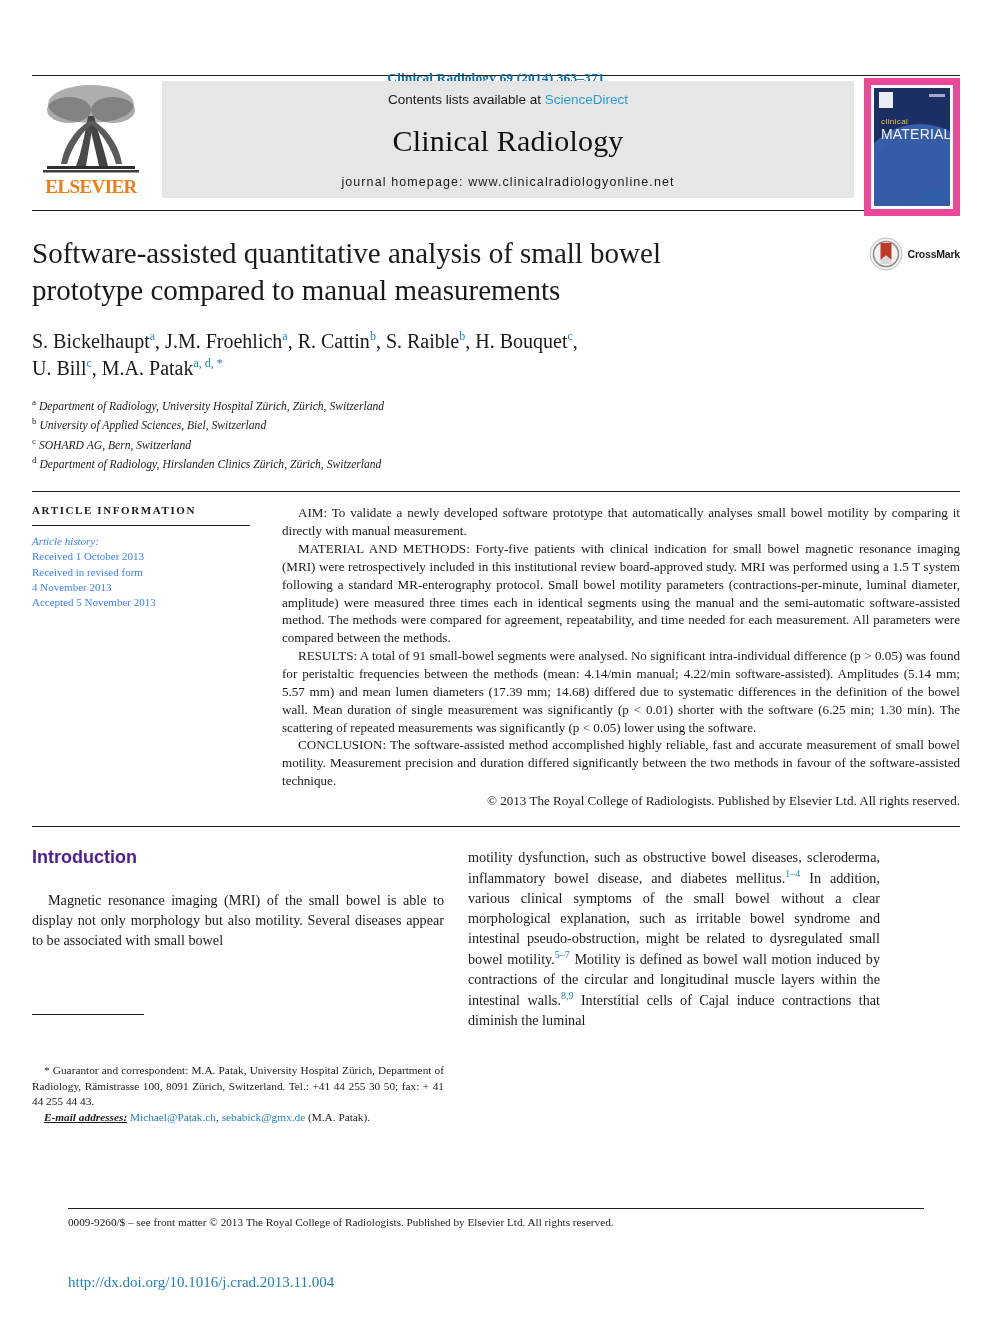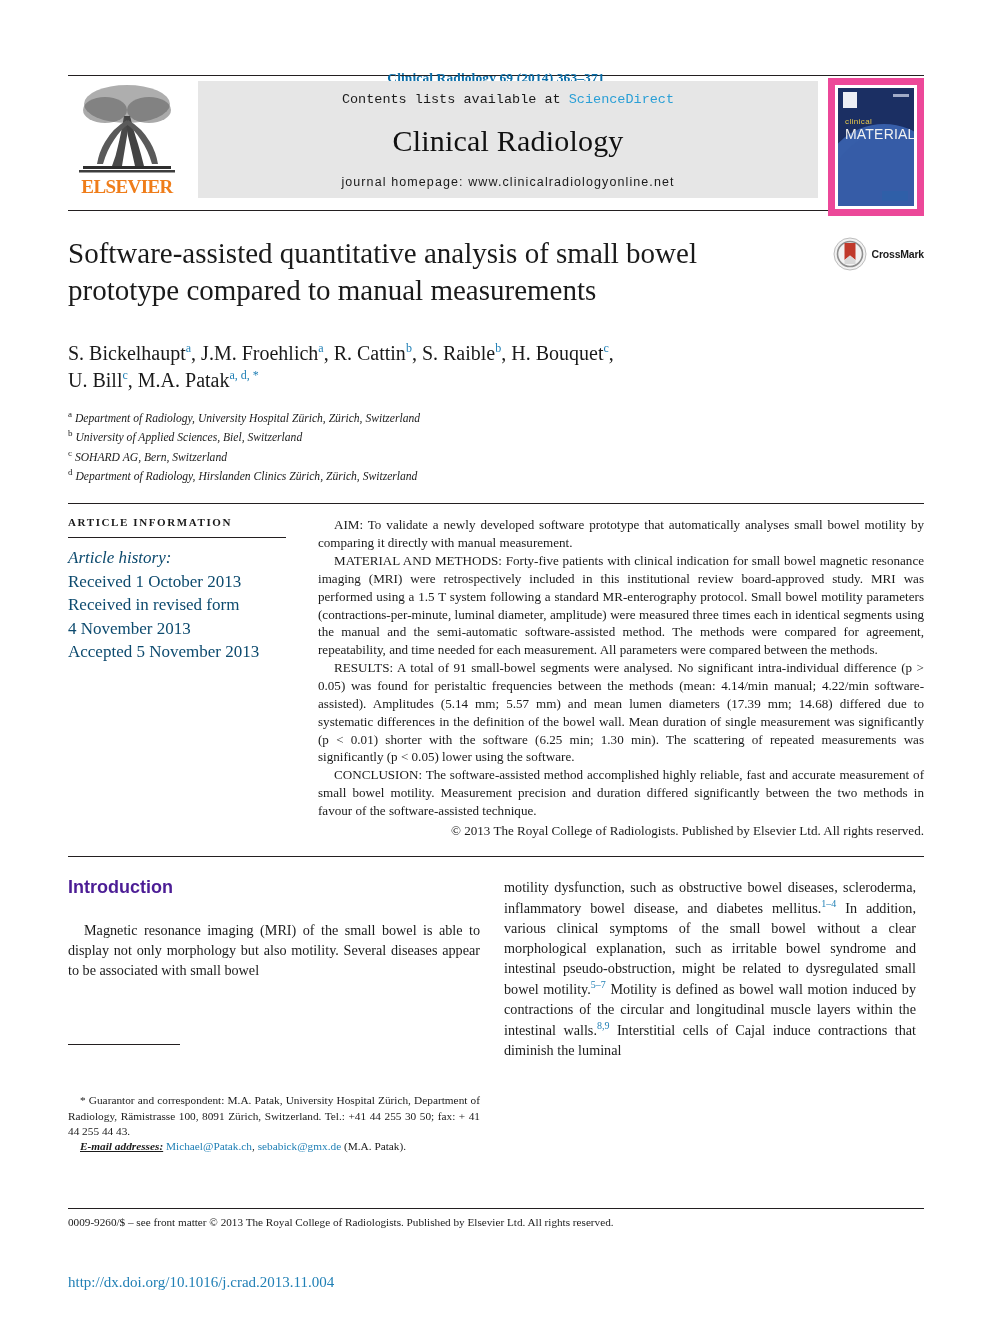--- a/index.html
+++ b/index.html
@@ -6,21 +6,21 @@
   html, body { margin: 0; padding: 0; }
   body {
     width: 992px;
     height: 1323px;
     background: #ffffff;
     font-family: "Liberation Serif", "DejaVu Serif", serif;
     color: #000000;
     position: relative;
     overflow: hidden;
   }
-  .page { position: relative; width: 992px; height: 1323px; padding: 0 68px; }
+  .page { position: relative; width: 992px; height: 1323px; padding: 0 32px; }
 
   
   .running-head {
     text-align: center;
     color: #0b6ea8;
     font-size: 13.5px;
     font-weight: bold;
     letter-spacing: .1px;
     padding-top: 70px;
     height: 30px;
@@ -56,21 +56,21 @@
   .banner-center {
     flex: 1;
     background: #e6e6e6;
     margin: 5px 10px 6px 12px;
     display: flex;
     flex-direction: column;
     justify-content: space-between;
     align-items: center;
     padding: 11px 0 9px 0;
   }
-  .contents-line { font-family: Liberation Mono, monospace; font-size: 13.5px; color:#1a1a1a; }
+  .contents-line { font-family: Liberation Sans, sans-serif; font-size: 13.5px; color:#1a1a1a; }
   .sciencedirect { color: #2a9fd6; }
   .journal-name { font-size: 30px; font-family: "Liberation Serif", serif; color:#111; letter-spacing:.2px; }
   .homepage-line {
     font-family: "Liberation Sans", sans-serif;
     font-size: 12.5px;
     color: #1a1a1a;
     letter-spacing: 1.1px;
   }
   .cover-thumb {
     width: 96px; flex: 0 0 96px;
@@ -116,21 +116,21 @@
     font-size: 29px;
     font-weight: normal;
     line-height: 1.26;
     margin: 0 0 0 0;
     max-width: 700px;
     color:#1a1a1a;
   }
   .authors {
     font-size: 20px;
     line-height: 1.35;
-    margin-top: 32px;
+    margin-top: 20px;
     color:#1a1a1a;
   }
   .authors sup { color:#1f7fb5; font-size: 12px; }
   .aff {
     font-size: 11.6px;
     font-style: italic;
     line-height: 1.42;
     margin-top: 14px;
     color:#1a1a1a;
   }
@@ -142,21 +142,21 @@
   .artinfo { width: 250px; flex: 0 0 250px; padding-right: 24px; }
   .artinfo-head {
     font-family: "Liberation Serif", serif;
     font-size: 11px;
     font-weight: bold;
     letter-spacing: 1.6px;
     text-transform: uppercase;
     color:#1a1a1a;
   }
   .artinfo-rule { border-top: 1.2px solid #231f20; margin: 9px 0 8px 0; width: 218px; }
-  .artinfo-body { font-size: 17px; line-height: 1.38; color:#0c4a6e;}
+  .artinfo-body { font-size: 11px; line-height: 1.38; color:#3b82f6;}
   .artinfo-body .hist-label { font-style: italic; }
   .abstract {
     flex: 1;
     font-size: 13.1px;
     line-height: 1.365;
     text-align: justify;
     color:#1a1a1a;
   }
   .abstract p { margin: 0; text-indent: 16px; }
   .abstract p.copyright { text-align: right; text-indent: 0; margin-top: 2px; }

